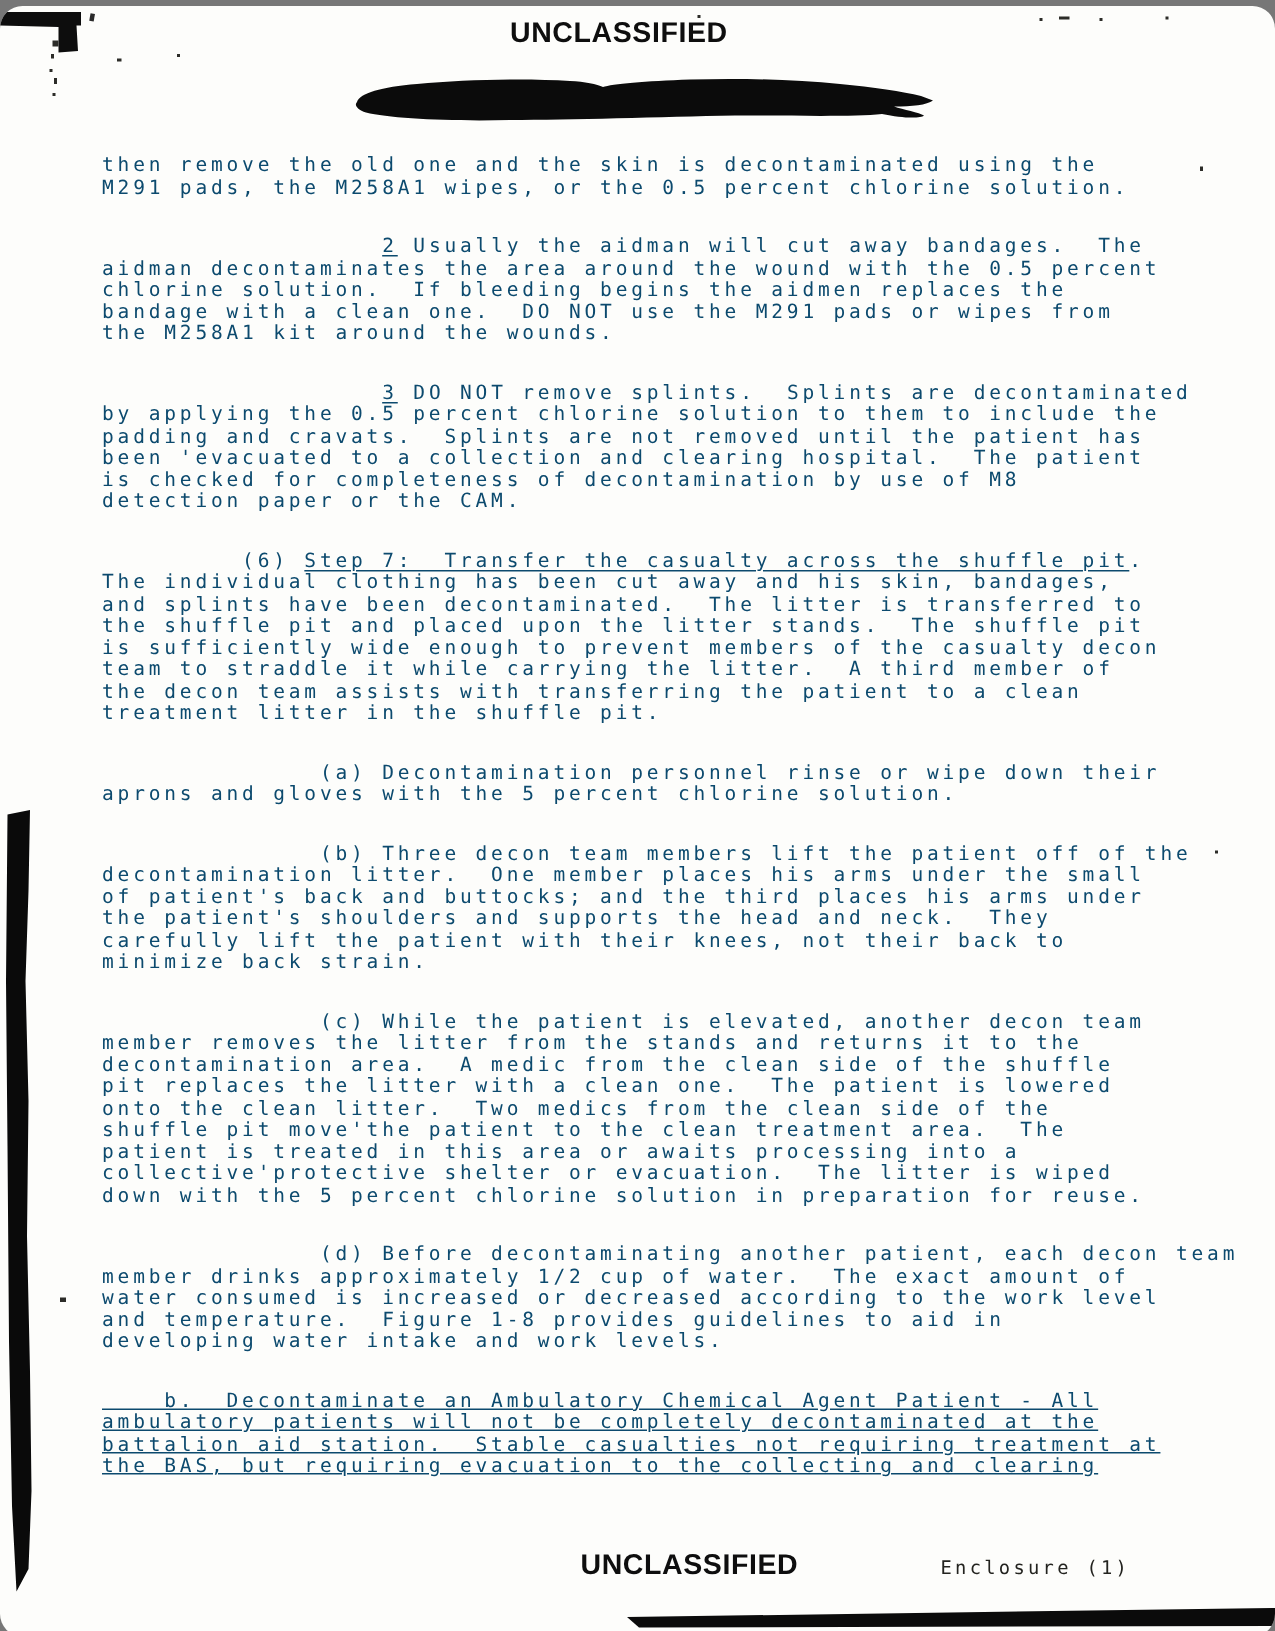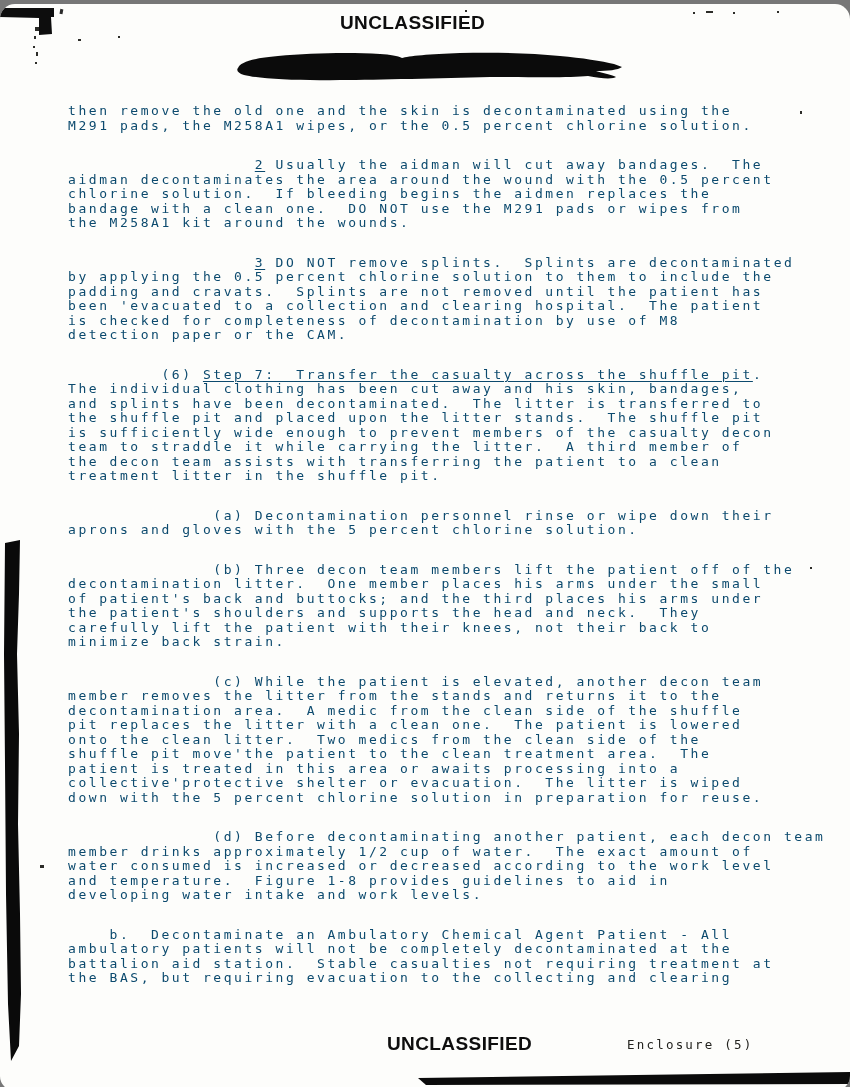--- a/index.html
+++ b/index.html
@@ -8,21 +8,21 @@
     background:#fdfdfb; overflow:hidden;
     font-family:"DejaVu Sans Mono", monospace;
     border-radius:15px;
   }
   .doc-body {
     position:absolute; left:68px; top:100px; width:780px;
     font-size:13px; line-height:14.5px; letter-spacing:2.55px;
     color:#0c4a6e; white-space:pre;
   }
   .paragraph { margin-bottom:25px; }
-  .paragraph:last-child { margin-bottom:0; }
+  .paragraph:last-child { margin-bottom:0;text-decoration:underline; }
   .line { height:14.5px; }
   .u { text-decoration:underline; text-underline-offset:2px; text-decoration-thickness:1px; }
   .banner {
     position:absolute; color:#0e0e0e;
     font-family:"Liberation Sans", sans-serif; font-weight:bold;
     font-size:19px; letter-spacing:0.4px;
   }
   .banner-top { left:340px; top:8px; }
   .banner-bottom { left:387px; top:1029px; }
   .enclosure {
@@ -69,19 +69,19 @@
   </svg>
 
   <div class="doc-body"><div class="paragraph"><div class="line"><span>then remove the old one and the skin is decontaminated using the</span></div><div class="line"><span>M291 pads, the M258A1 wipes, or the 0.5 percent chlorine solution.</span></div></div><div class="paragraph"><div class="line"><span>                  </span><span class="u">2</span><span> Usually the aidman will cut away bandages.  The</span></div><div class="line"><span>aidman decontaminates the area around the wound with the 0.5 percent</span></div><div class="line"><span>chlorine solution.  If bleeding begins the aidmen replaces the</span></div><div class="line"><span>bandage with a clean one.  DO NOT use the M291 pads or wipes from</span></div><div class="line"><span>the M258A1 kit around the wounds.</span></div></div><div class="paragraph"><div class="line"><span>                  </span><span class="u">3</span><span> DO NOT remove splints.  Splints are decontaminated</span></div><div class="line"><span>by applying the 0.5 percent chlorine solution to them to include the</span></div><div class="line"><span>padding and cravats.  Splints are not removed until the patient has</span></div><div class="line"><span>been 'evacuated to a collection and clearing hospital.  The patient</span></div><div class="line"><span>is checked for completeness of decontamination by use of M8</span></div><div class="line"><span>detection paper or the CAM.</span></div></div><div class="paragraph"><div class="line"><span>         (6) </span><span class="u">Step 7:  Transfer the casualty across the shuffle pit</span><span>.</span></div><div class="line"><span>The individual clothing has been cut away and his skin, bandages,</span></div><div class="line"><span>and splints have been decontaminated.  The litter is transferred to</span></div><div class="line"><span>the shuffle pit and placed upon the litter stands.  The shuffle pit</span></div><div class="line"><span>is sufficiently wide enough to prevent members of the casualty decon</span></div><div class="line"><span>team to straddle it while carrying the litter.  A third member of</span></div><div class="line"><span>the decon team assists with transferring the patient to a clean</span></div><div class="line"><span>treatment litter in the shuffle pit.</span></div></div><div class="paragraph"><div class="line"><span>              (a) Decontamination personnel rinse or wipe down their</span></div><div class="line"><span>aprons and gloves with the 5 percent chlorine solution.</span></div></div><div class="paragraph"><div class="line"><span>              (b) Three decon team members lift the patient off of the</span></div><div class="line"><span>decontamination litter.  One member places his arms under the small</span></div><div class="line"><span>of patient's back and buttocks; and the third places his arms under</span></div><div class="line"><span>the patient's shoulders and supports the head and neck.  They</span></div><div class="line"><span>carefully lift the patient with their knees, not their back to</span></div><div class="line"><span>minimize back strain.</span></div></div><div class="paragraph"><div class="line"><span>              (c) While the patient is elevated, another decon team</span></div><div class="line"><span>member removes the litter from the stands and returns it to the</span></div><div class="line"><span>decontamination area.  A medic from the clean side of the shuffle</span></div><div class="line"><span>pit replaces the litter with a clean one.  The patient is lowered</span></div><div class="line"><span>onto the clean litter.  Two medics from the clean side of the</span></div><div class="line"><span>shuffle pit move'the patient to the clean treatment area.  The</span></div><div class="line"><span>patient is treated in this area or awaits processing into a</span></div><div class="line"><span>collective'protective shelter or evacuation.  The litter is wiped</span></div><div class="line"><span>down with the 5 percent chlorine solution in preparation for reuse.</span></div></div><div class="paragraph"><div class="line"><span>              (d) Before decontaminating another patient, each decon team</span></div><div class="line"><span>member drinks approximately 1/2 cup of water.  The exact amount of</span></div><div class="line"><span>water consumed is increased or decreased according to the work level</span></div><div class="line"><span>and temperature.  Figure 1-8 provides guidelines to aid in</span></div><div class="line"><span>developing water intake and work levels.</span></div></div><div class="paragraph"><div class="line"><span>    b.  Decontaminate an Ambulatory Chemical Agent Patient - All</span></div><div class="line"><span>ambulatory patients will not be completely decontaminated at the</span></div><div class="line"><span>battalion aid station.  Stable casualties not requiring treatment at</span></div><div class="line"><span>the BAS, but requiring evacuation to the collecting and clearing</span></div></div></div>
 
   <svg class="artifact" style="left:0;top:530px" width="28" height="535" viewBox="0 0 28 535">
     <path d="M5 9 L20 6 L19 60 L17 120 L19 200 L18 290 L20 380 L21 460 L19 512
              L11 527 L8 470 L6 360 L5 230 L4 120 Z" fill="#0a0a0a"></path>
   </svg>
 
   <div class="banner banner-bottom">UNCLASSIFIED</div>
-  <div class="enclosure">Enclosure (5)</div>
+  <div class="enclosure">Enclosure (1)</div>
 
   <svg class="artifact" style="left:410px;top:1064px" width="440" height="23" viewBox="0 0 440 23">
     <path d="M8 10 L440 4 L440 16 L16 17 Z" fill="#0b0b0b"></path>
   </svg>
 
 </div>
 
 </body></html>

